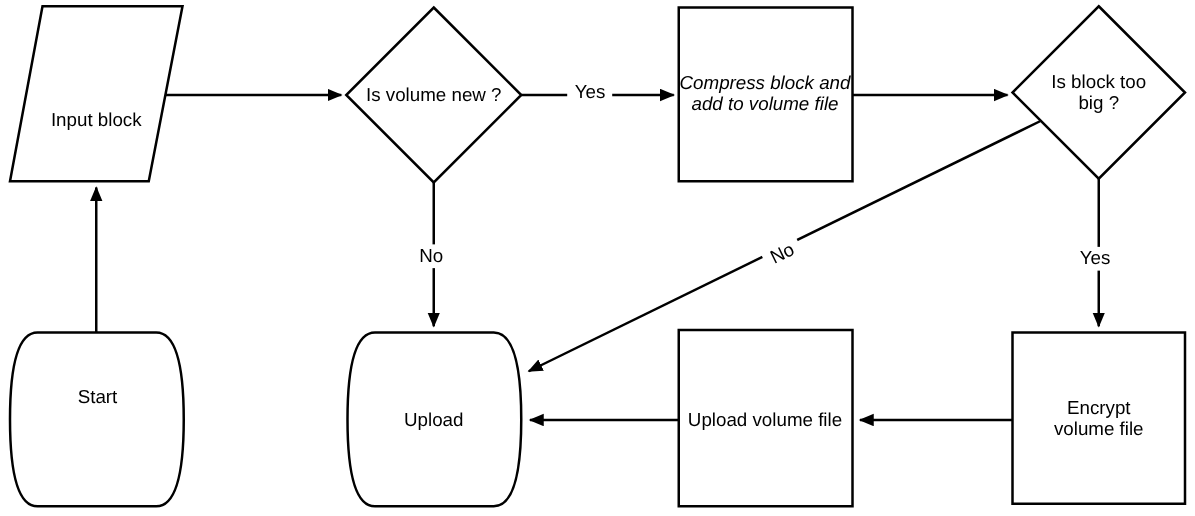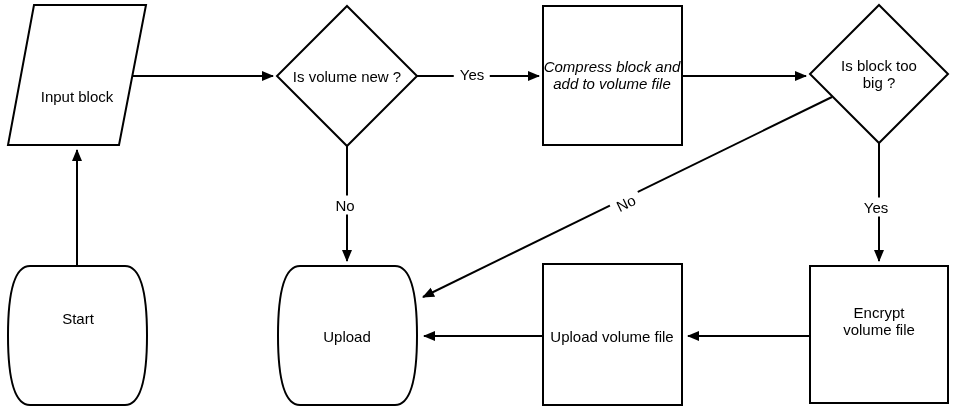--- a/index.html
+++ b/index.html
@@ -99,21 +99,21 @@
 
   <div class="label" style="left:879px; top:74px;">Is block too
 big ?</div>
 
   <div class="label" style="left:78px; top:318px;">Start</div>
 
   <div class="label" style="left:347px; top:336px;">Upload</div>
 
   <div class="label" style="left:612px; top:336px;">Upload volume file</div>
 
-  <div class="label" style="left:879px; top:321px;">Encrypt volume file</div>
+  <div class="label" style="left:879px; top:335px;">Encrypt volume file</div>
 
   <div class="edge-label" style="left:472px; top:74px;">Yes</div>
 
   <div class="edge-label" style="left:345px; top:205px;">No</div>
 
   <div class="edge-label rotated" style="left:626px; top:203px;">No</div>
 
   <div class="edge-label" style="left:876px; top:207px;">Yes</div>
 
 </div>

